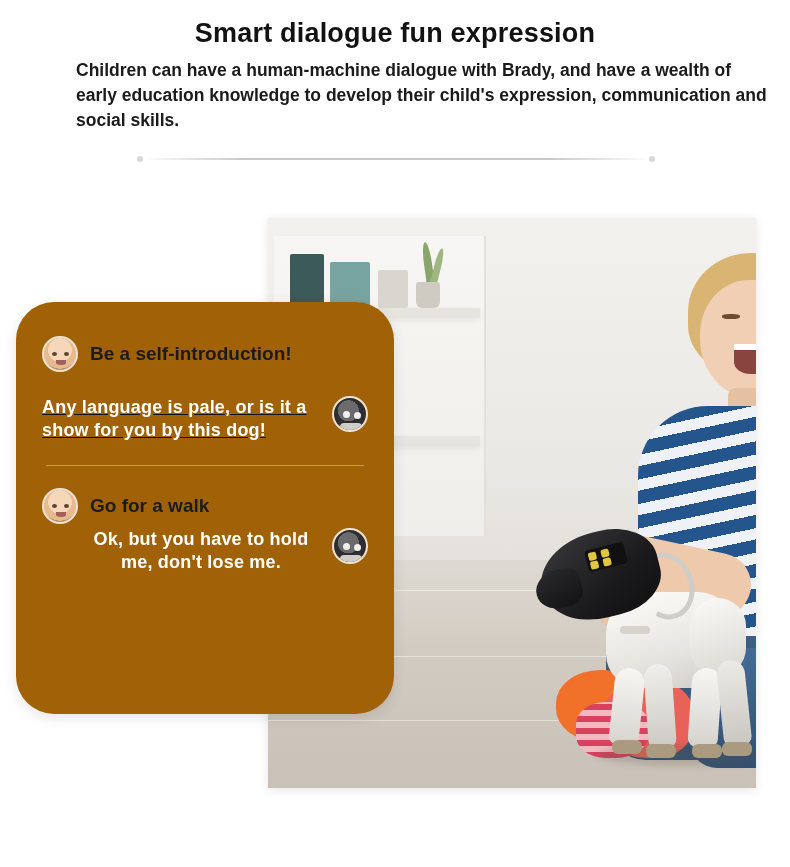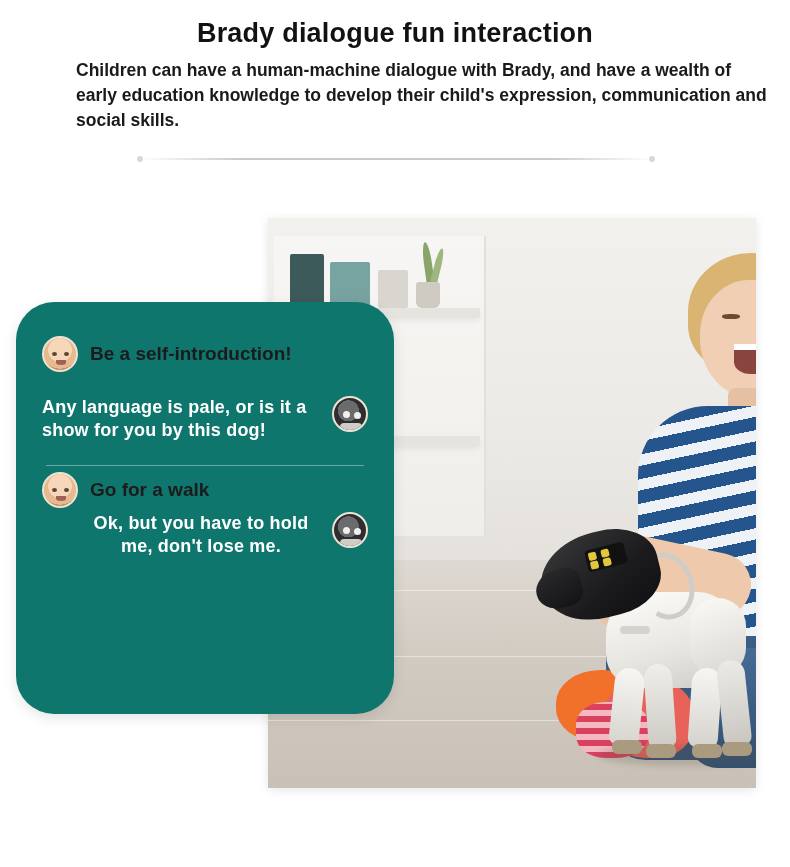--- a/index.html
+++ b/index.html
@@ -256,21 +256,21 @@
     background: rgba(90,80,70,0.22); border-radius: 50%; filter: blur(3px);
   }
 
   
   .chat {
     position: absolute;
     left: 16px;
     top: 302px;
     width: 378px;
     height: 412px;
-    background: #0f766e;
+    background: #a16207;
     border-radius: 38px;
     box-shadow: 0 4px 14px rgba(0,0,0,0.10);
   }
   .chat-inner { position: absolute; inset: 0; padding: 34px 26px; box-sizing: border-box; }
 
   .msg-row { display: flex; align-items: flex-start; }
   .msg-row.left { justify-content: flex-start; }
 
   .avatar {
     width: 36px; height: 36px; border-radius: 50%;
@@ -310,36 +310,36 @@
   }
 
   .q-text {
     font-size: 19px; font-weight: bold; color: #1b1b1b;
     margin-left: 12px; line-height: 1.25; padding-top: 6px;
   }
   .a-text {
     font-size: 18px; font-weight: bold; color: #ffffff;
     line-height: 1.3; letter-spacing: 0.2px;
   }
-  .answer1 { margin-top: 24px; display: flex; align-items: flex-start; }
+  .answer1 { margin-top: 24px; display: flex; align-items: flex-start; text-decoration: underline; }
   .answer1 .a-text { margin-right: 10px; }
   .answer2 {
     margin-top: 4px; display: flex; align-items: flex-start; padding-left: 38px;
   }
   .answer2 .a-text { margin-right: 10px; text-align: center; }
   .chat-sep {
     height: 1px; background: rgba(255,255,255,0.38);
     margin: 22px 4px 0 4px;
   }
-  .q2 { margin-top: 6px; display: flex; align-items: flex-start; }
+  .q2 { margin-top: 22px; display: flex; align-items: flex-start; }
 </style>
 </head>
 <body>
 
-<div class="headline">Brady dialogue fun interaction</div>
+<div class="headline">Smart dialogue fun expression</div>
 <div class="subhead">Children can have a human-machine dialogue with Brady, and have a wealth of early education knowledge to develop their child's expression, communication and social skills.</div>
 <div class="divider"></div>
 
 <div class="photo">
   <div class="ph-wall"></div>
   <div class="ph-shelf-unit"></div>
   <div class="ph-shelf-1"></div>
   <div class="ph-shelf-2"></div>
   <div class="ph-box-a"></div>
   <div class="ph-box-b"></div>

